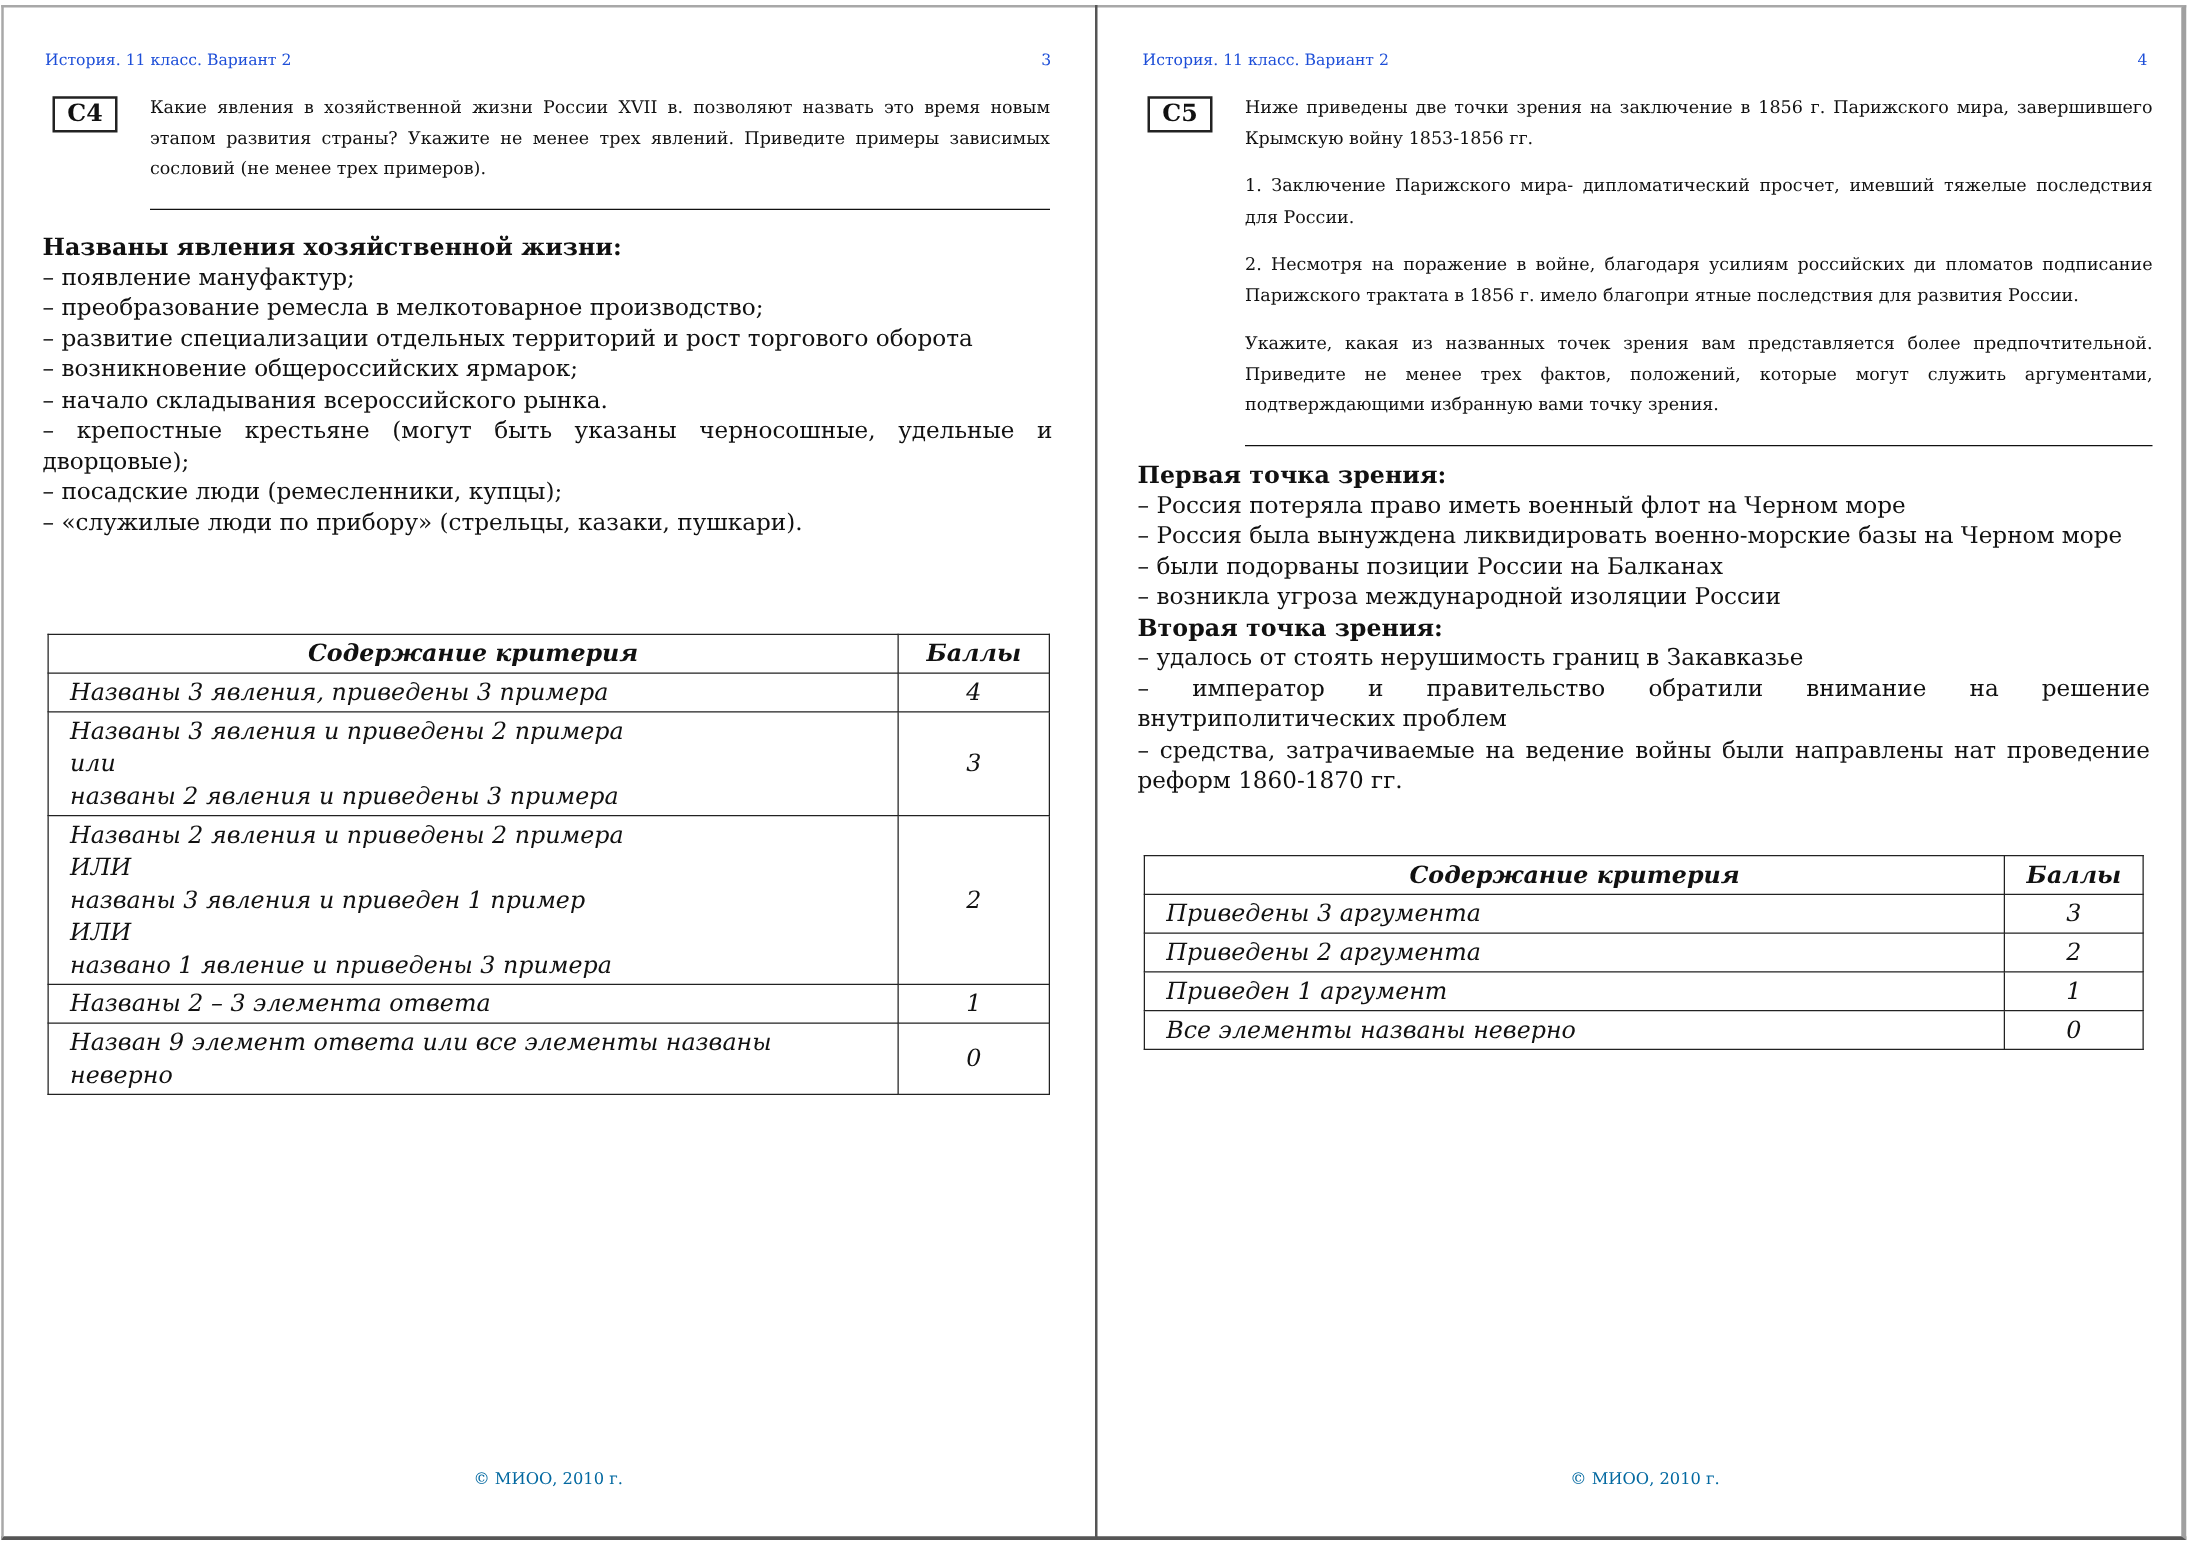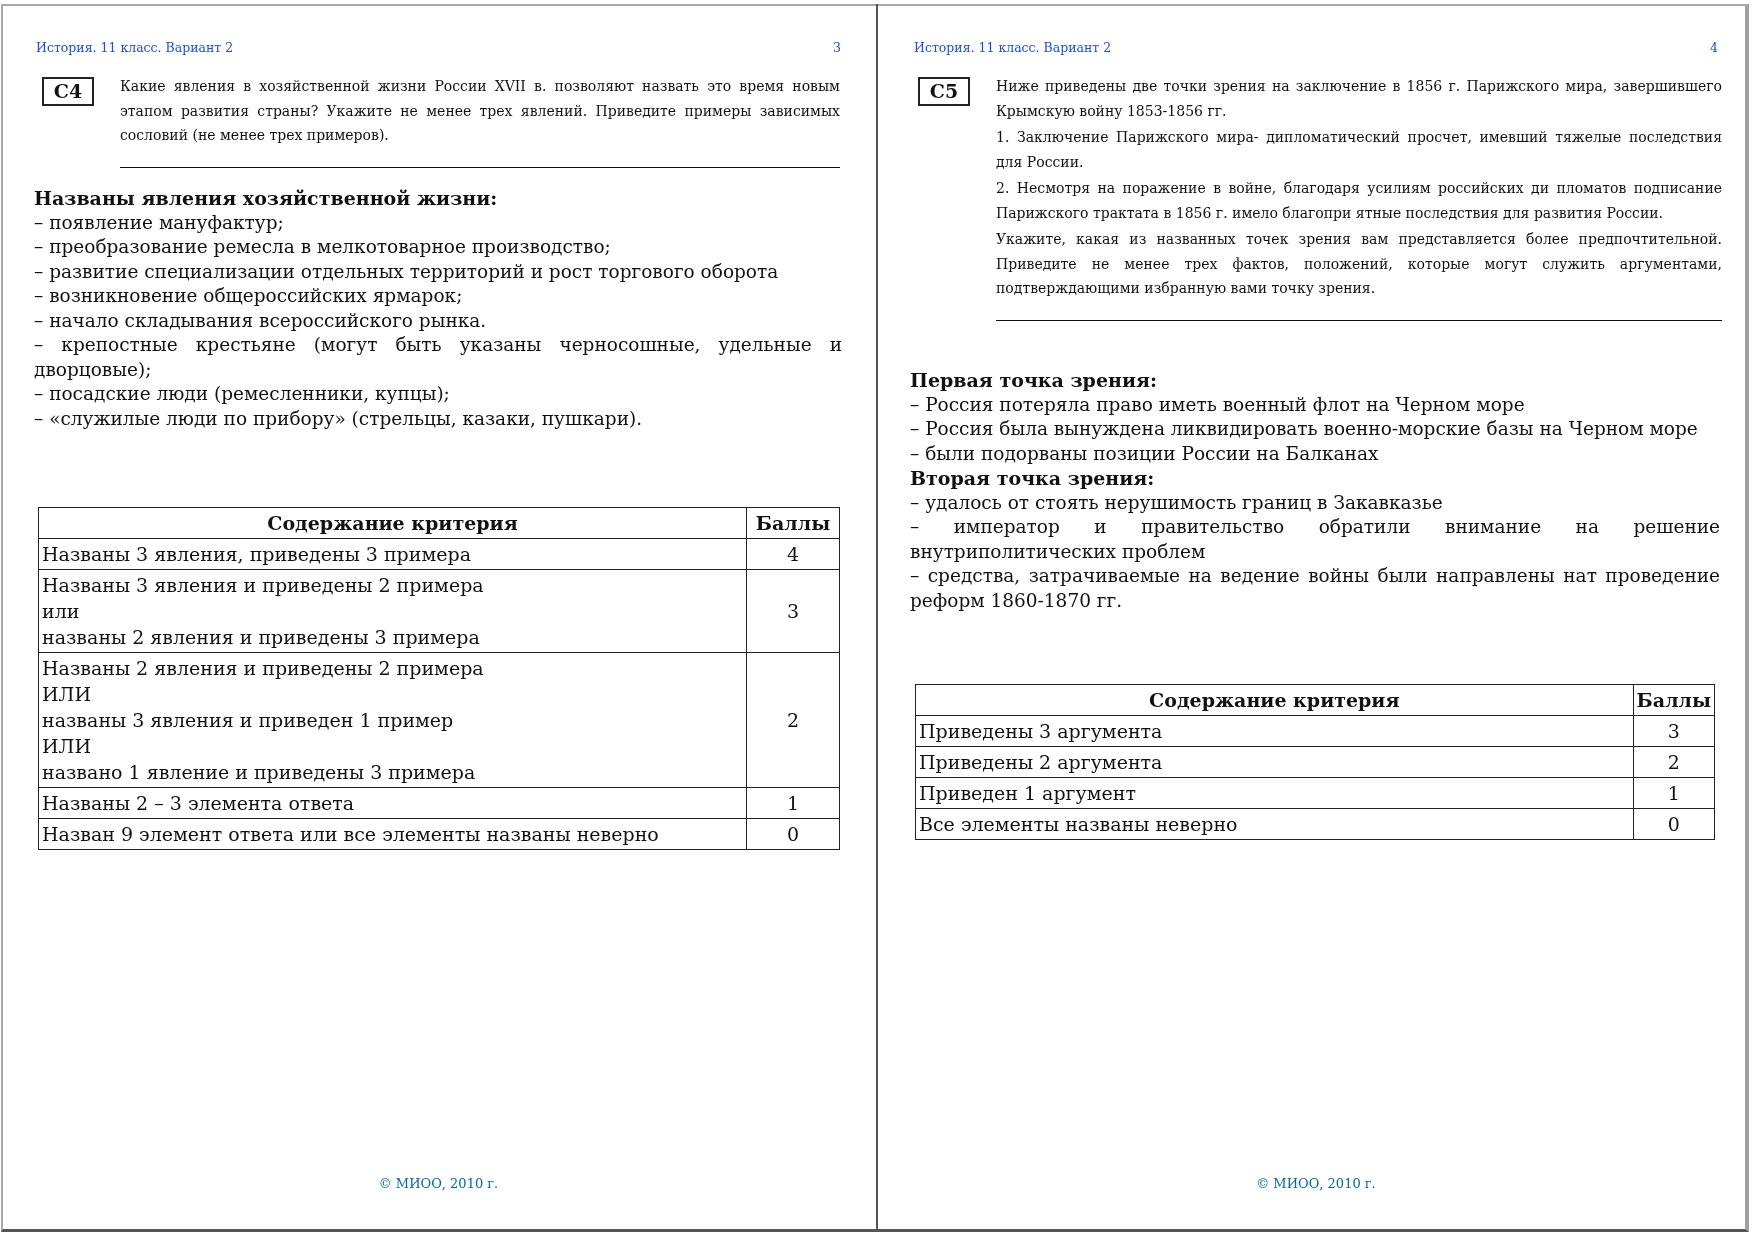--- a/index.html
+++ b/index.html
@@ -33,34 +33,34 @@
   .task-code {
     position: absolute; left: 0; top: 3px; width: 52px; height: 29px;
     border: 2px solid #222; box-sizing: border-box;
     font-weight: bold; font-size: 19px; text-align: center; line-height: 25px;
   }
   .task-text {
     margin-left: 78px; font-size: 14px; line-height: 24.5px; text-align: justify;
     border-bottom: 1.5px solid #111; padding-bottom: 19px;
   }
   .task-text p { margin: 0; }
-  .task-text p + p { margin-top: 2px; }
+  .task-text p + p { margin-top: 14px; }
 
   .answer {
     position: absolute; left: 34px; width: 808px; font-size: 18.5px; line-height: 24.5px;
   }
   .page.right .answer { left: 32px; width: 810px; }
   .answer .h { font-weight: bold; font-size: 19px; }
   .answer .li { text-align: justify; }
 
   table.crit {
     position: absolute; border-collapse: collapse; font-size: 19px;
   }
   table.crit td, table.crit th {
-    border: 1.5px solid #222; padding: 2px 3px; line-height: 26px; vertical-align: middle;
+    border: 1.5px solid #222; padding: 2px 17px; line-height: 26px; vertical-align: middle; font-style: italic;
   }
   table.crit th { font-weight: bold; text-align: center; }
   table.crit td.pts { text-align: center; }
   table.crit .sub { display: block; }
 
   .footer {
     position: absolute; top: 1176px; left: 0; right: 0; text-align: center; font-size: 13px; color: #0369a1;
   }
 </style>
 </head>
@@ -156,20 +156,21 @@
       <p>2. Несмотря на поражение в войне, благодаря усилиям российских ди пломатов подписание Парижского трактата в 1856 г. имело благопри ятные последствия для развития России.</p>
       <p>Укажите, какая из названных точек зрения вам представляется более предпочтительной. Приведите не менее трех фактов, положений, которые могут служить аргументами, подтверждающими избранную вами точку зрения.</p>
     </div>
   </div>
 
   <div class="answer" style="top:368px;">
     <div class="h">Первая точка зрения:</div>
     <div class="li">– Россия потеряла право иметь военный флот  на Черном море</div>
     <div class="li">– Россия была вынуждена ликвидировать военно-морские базы на Черном море</div>
     <div class="li">– были подорваны позиции России на Балканах</div>
+    <div class="li">– возникла угроза международной изоляции России</div>
     <div class="h">Вторая точка зрения:</div>
     <div class="li">– удалось от стоять нерушимость границ в Закавказье</div>
     <div class="li">– император и правительство обратили внимание на решение внутриполитических проблем</div>
     <div class="li">– средства, затрачиваемые на ведение войны были направлены нат проведение реформ 1860-1870 гг.</div>
   </div>
 
   <table class="crit" style="left:37px; top:684px; width:800px;">
     <tbody>
         <tr>
       <th>Содержание критерия</th>

